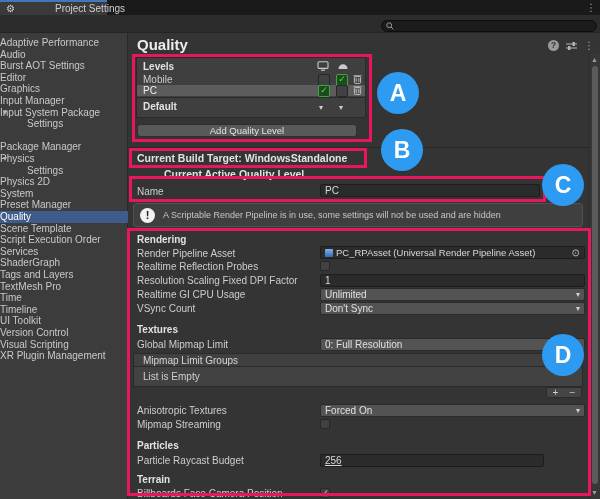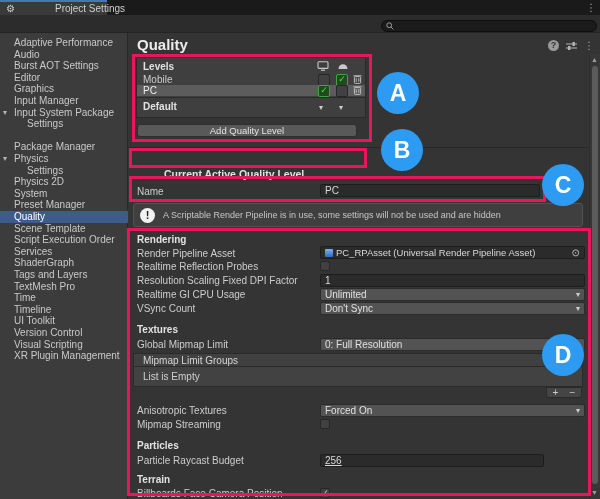--- a/index.html
+++ b/index.html
@@ -23,21 +23,21 @@
   
   .toolbar{left:0;top:15px;width:600px;height:18px;background:#2c2c2c;border-bottom:1px solid #242424;}
   .search{left:381px;top:20px;width:216px;height:12px;background:#1b1b1b;border:1px solid #0e0e0e;
           border-radius:6px;display:flex;align-items:center;padding-left:4px;gap:3px;}
   .search input{background:transparent;border:none;outline:none;color:#ccc;font-size:9px;width:190px;
           font-family:"Liberation Sans",sans-serif;}
 
   
   .sidebar{left:0;top:33px;width:128px;height:466px;background:#3c3c3c;border-right:1px solid #282828;}
   .side-item{position:absolute;left:0;width:128px;height:12px;line-height:12px;font-size:10px;
-             color:#c9c9c9;padding-left:14px;box-sizing:border-box;white-space:nowrap;overflow:hidden;}
+             color:#c9c9c9;box-sizing:border-box;white-space:nowrap;overflow:hidden;}
   .side-item.indent{padding-left:27px;}
   .side-item.sel{background:#3d5c8c;color:#fff;}
   .tri{position:absolute;left:3px;top:0;font-size:8px;color:#b5b5b5;}
 
   
   .main-title{left:137px;top:36px;font-size:15px;font-weight:bold;color:#ececec;}
   .panel-icons{right:6px;top:40px;display:flex;gap:7px;align-items:center;}
   .helpq{width:11px;height:11px;border-radius:50%;background:#9a9a9a;color:#343434;font-size:9px;
          font-weight:bold;text-align:center;line-height:11px;}
 
@@ -214,20 +214,21 @@
     <div class="lev-row" style="top:43px">
       <span class="txt bold">Default</span>
       <span class="abs" style="left:182px;top:1px;font-size:8px;color:#cfcfcf">▾</span>
       <span class="abs" style="left:202px;top:1px;font-size:8px;color:#cfcfcf">▾</span>
     </div>
   </div>
   <div class="abs btn" style="left:137px;top:124px;width:220px;height:13px;line-height:12px;">Add Quality Level</div>
 
   <div class="abs sep" style="left:129px;top:147px;width:460px;"></div>
 
+  <div class="abs txt bold" style="left:137px;top:152px;font-size:10.5px;">Current Build Target: WindowsStandalone</div>
   <div class="abs txt bold" style="left:137px;top:168px;font-size:10.5px;margin-left:27px;">Current Active Quality Level</div>
   <div class="abs txt" style="left:137px;top:186px;">Name</div>
   <div class="abs field" style="left:320px;top:184px;width:220px;height:13px;">PC</div>
 
   <div class="abs warnbox">
     <span class="warn-ico">!</span>
     <span class="warn-txt">A Scriptable Render Pipeline is in use, some settings will not be used and are hidden</span>
   </div>
 
   <div class="abs txt bold" style="left:137px;top:234px;">Rendering</div>

